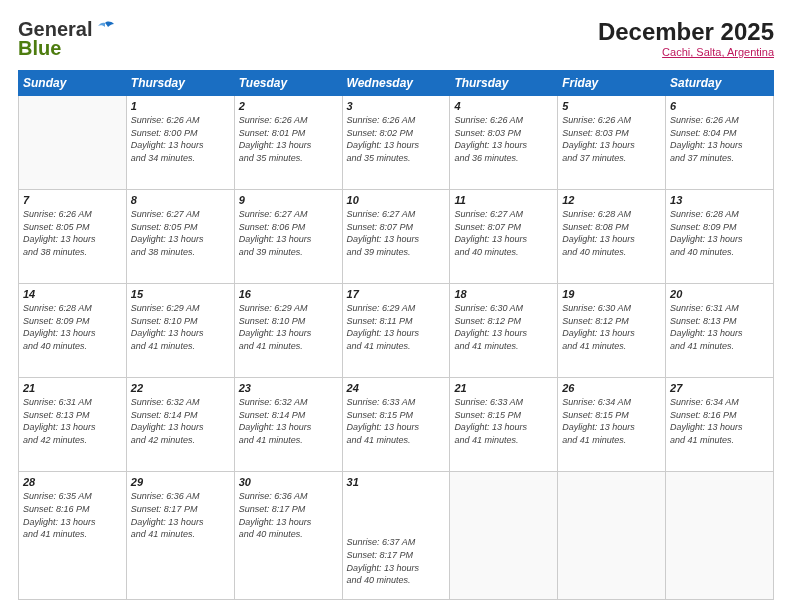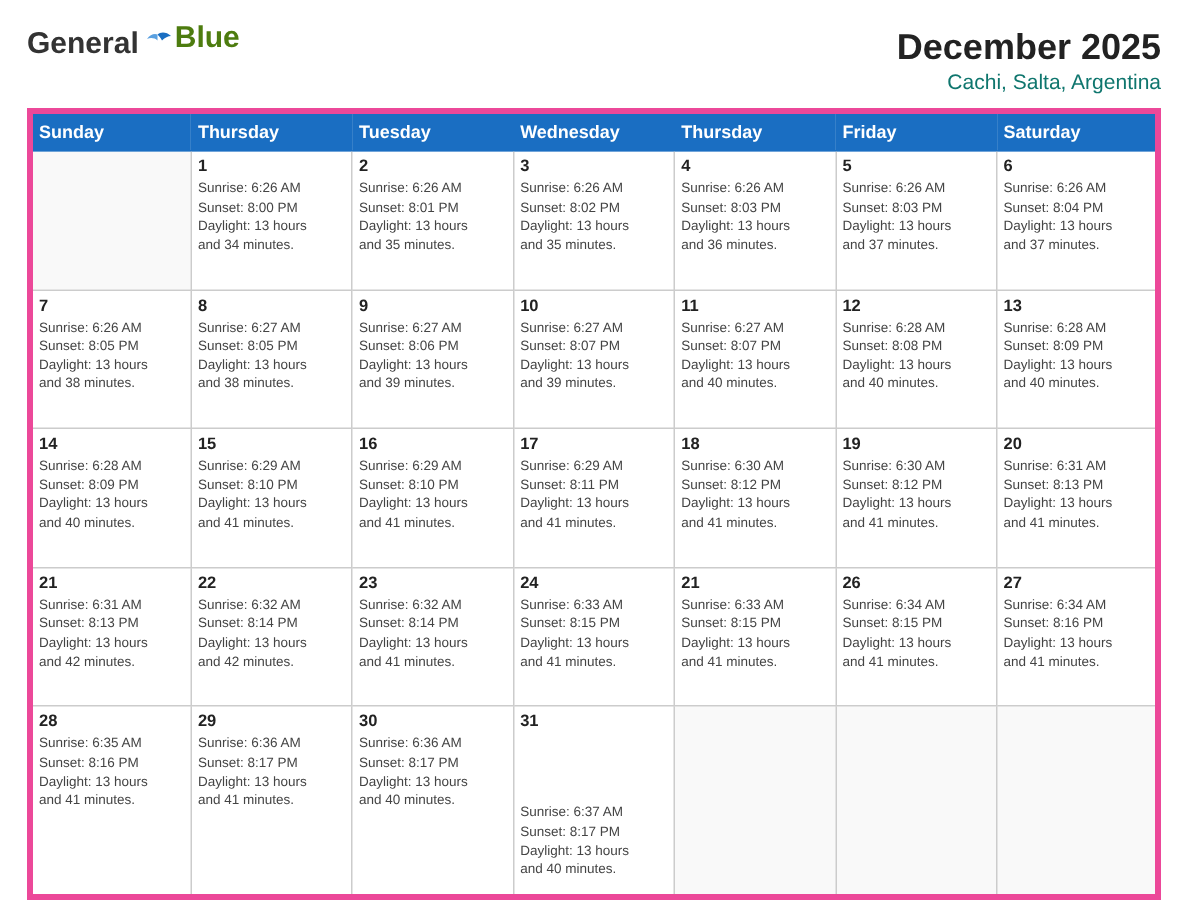--- a/index.html
+++ b/index.html
@@ -18,41 +18,43 @@
       flex-direction: column;
     }
     .header {
       display: flex;
       justify-content: space-between;
       align-items: flex-start;
       margin-bottom: 10px;
     }
     .logo {
       display: flex;
-      flex-direction: row;
+      flex-direction: column;
       align-items: flex-start;
     }
     .title-block {
       text-align: right;
     }
     .main-title {
       font-size: 24px;
       font-weight: bold;
       color: #222;
     }
     .subtitle {
-      font-size: 14px;
-      color: #0f766e;
+      font-size: 11px;
+      color: #be185d;
+      text-decoration: underline;
     }
     .calendar {
       flex: 1;
-      border: 4px solid #ec4899;
+      border: 1px solid #ec4899;
       border-collapse: collapse;
       width: 100%;
       table-layout: fixed;
+      font-style: italic;
     }
     .calendar th {
       background: #1a6ec2;
       color: #fff;
       font-size: 12px;
       font-weight: bold;
       padding: 5px 4px;
       text-align: left;
       border: 1px solid #1a6ec2;
     }

